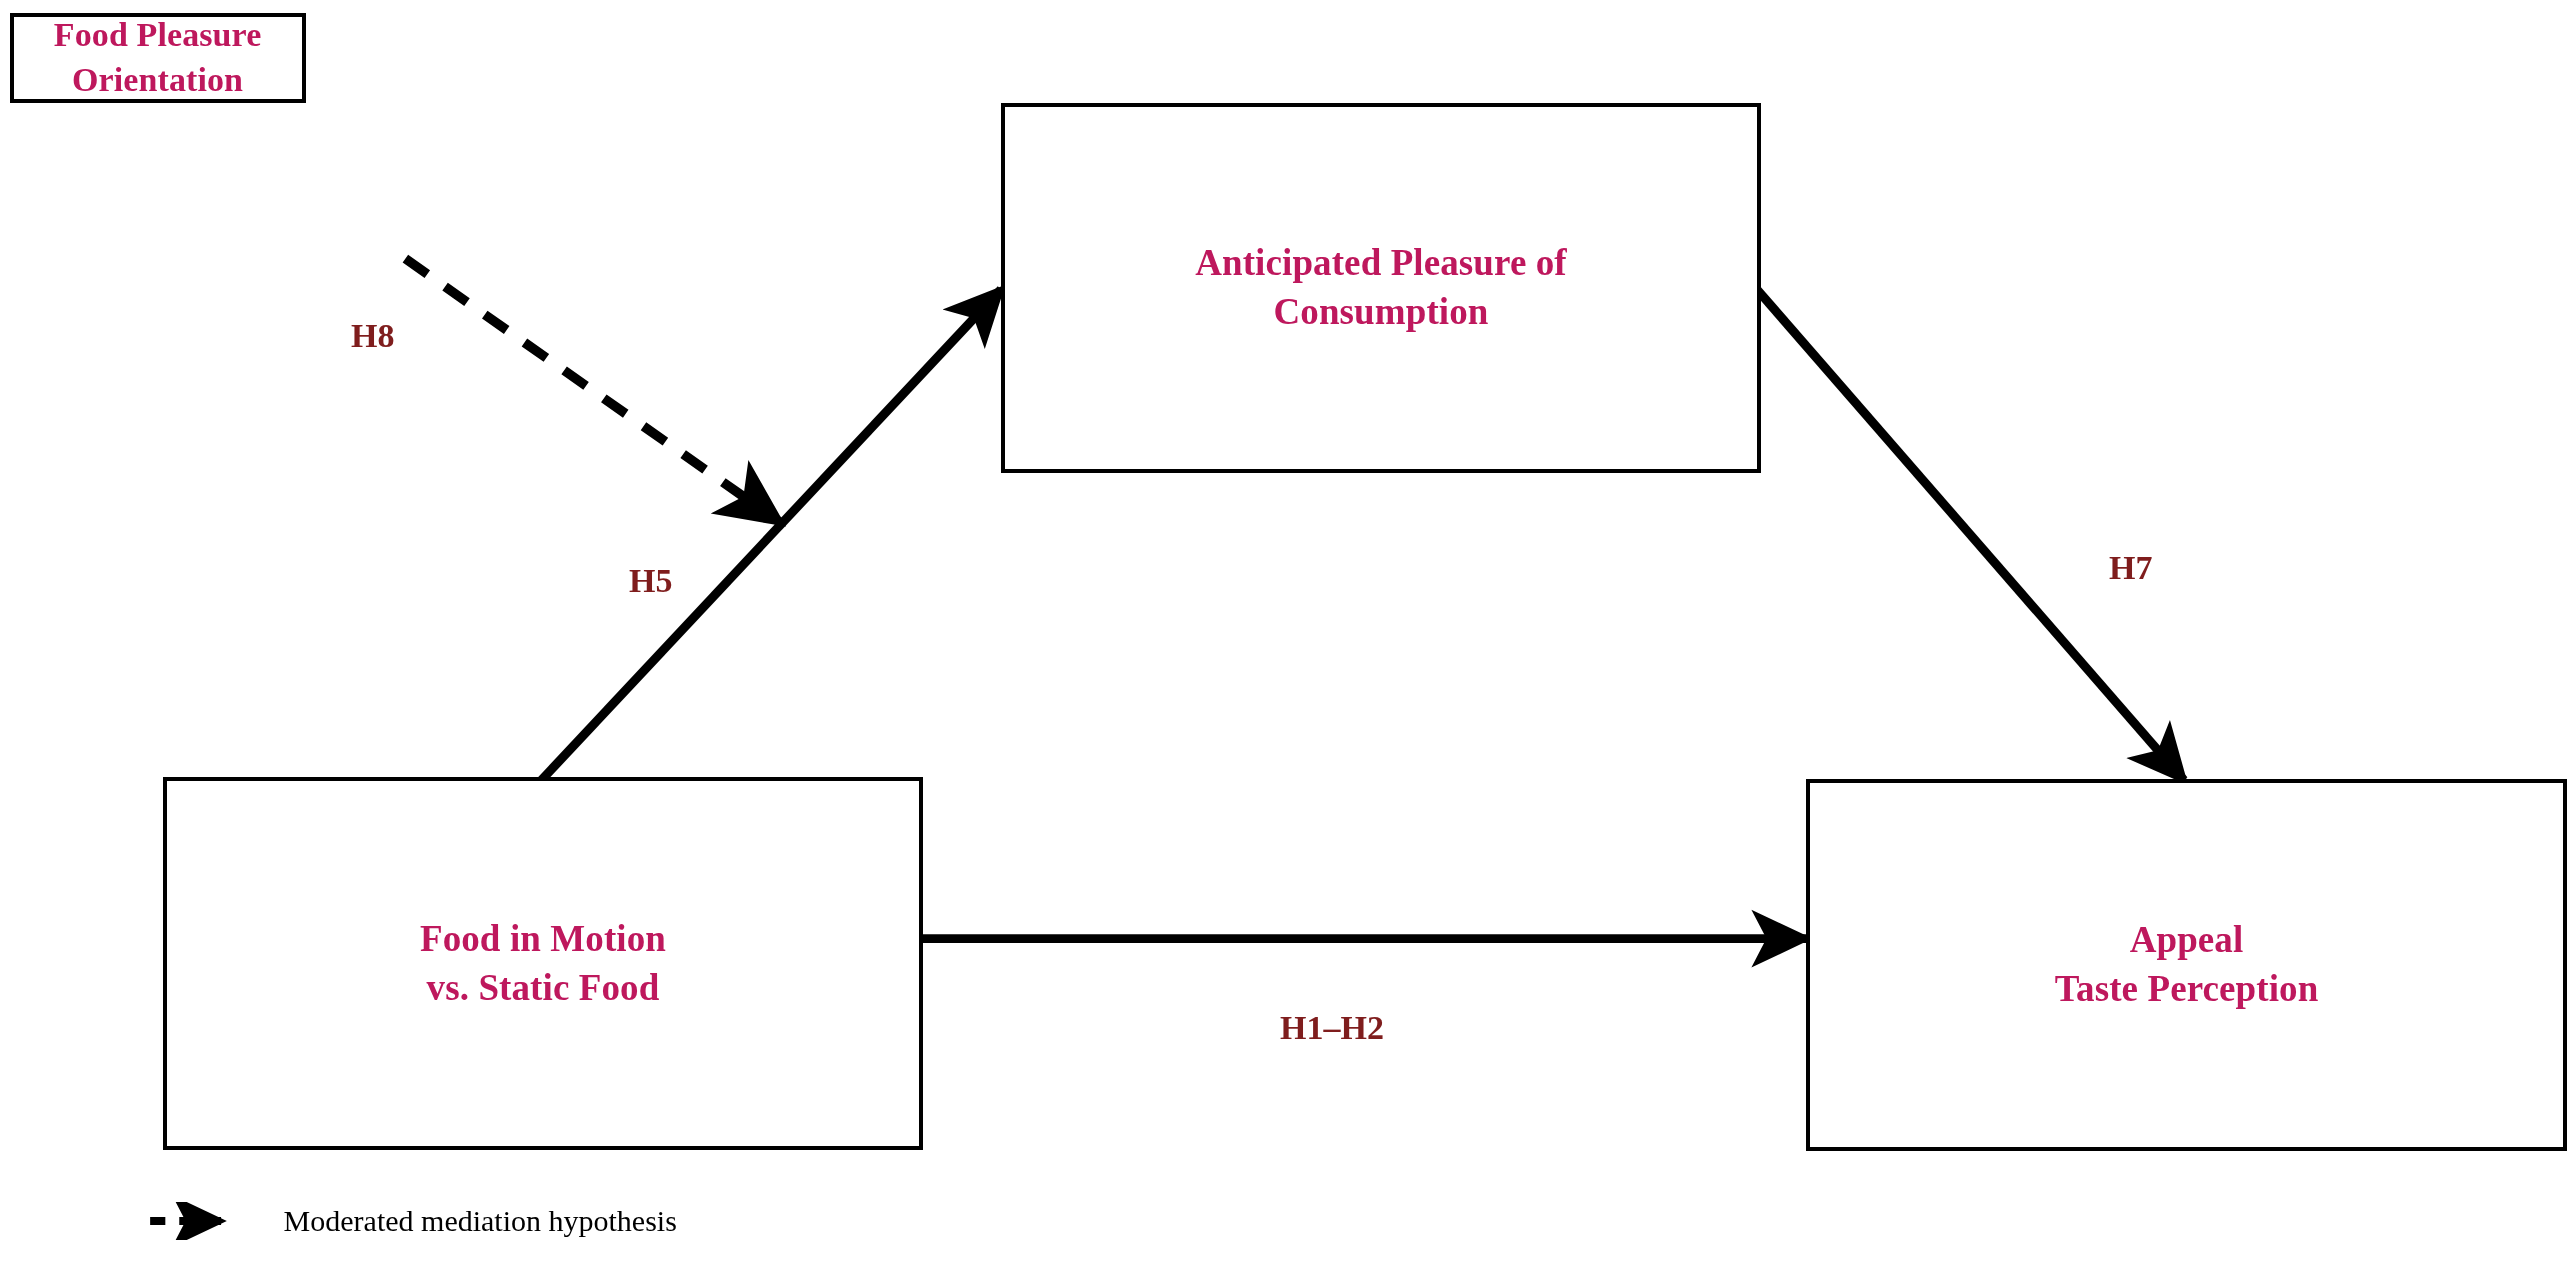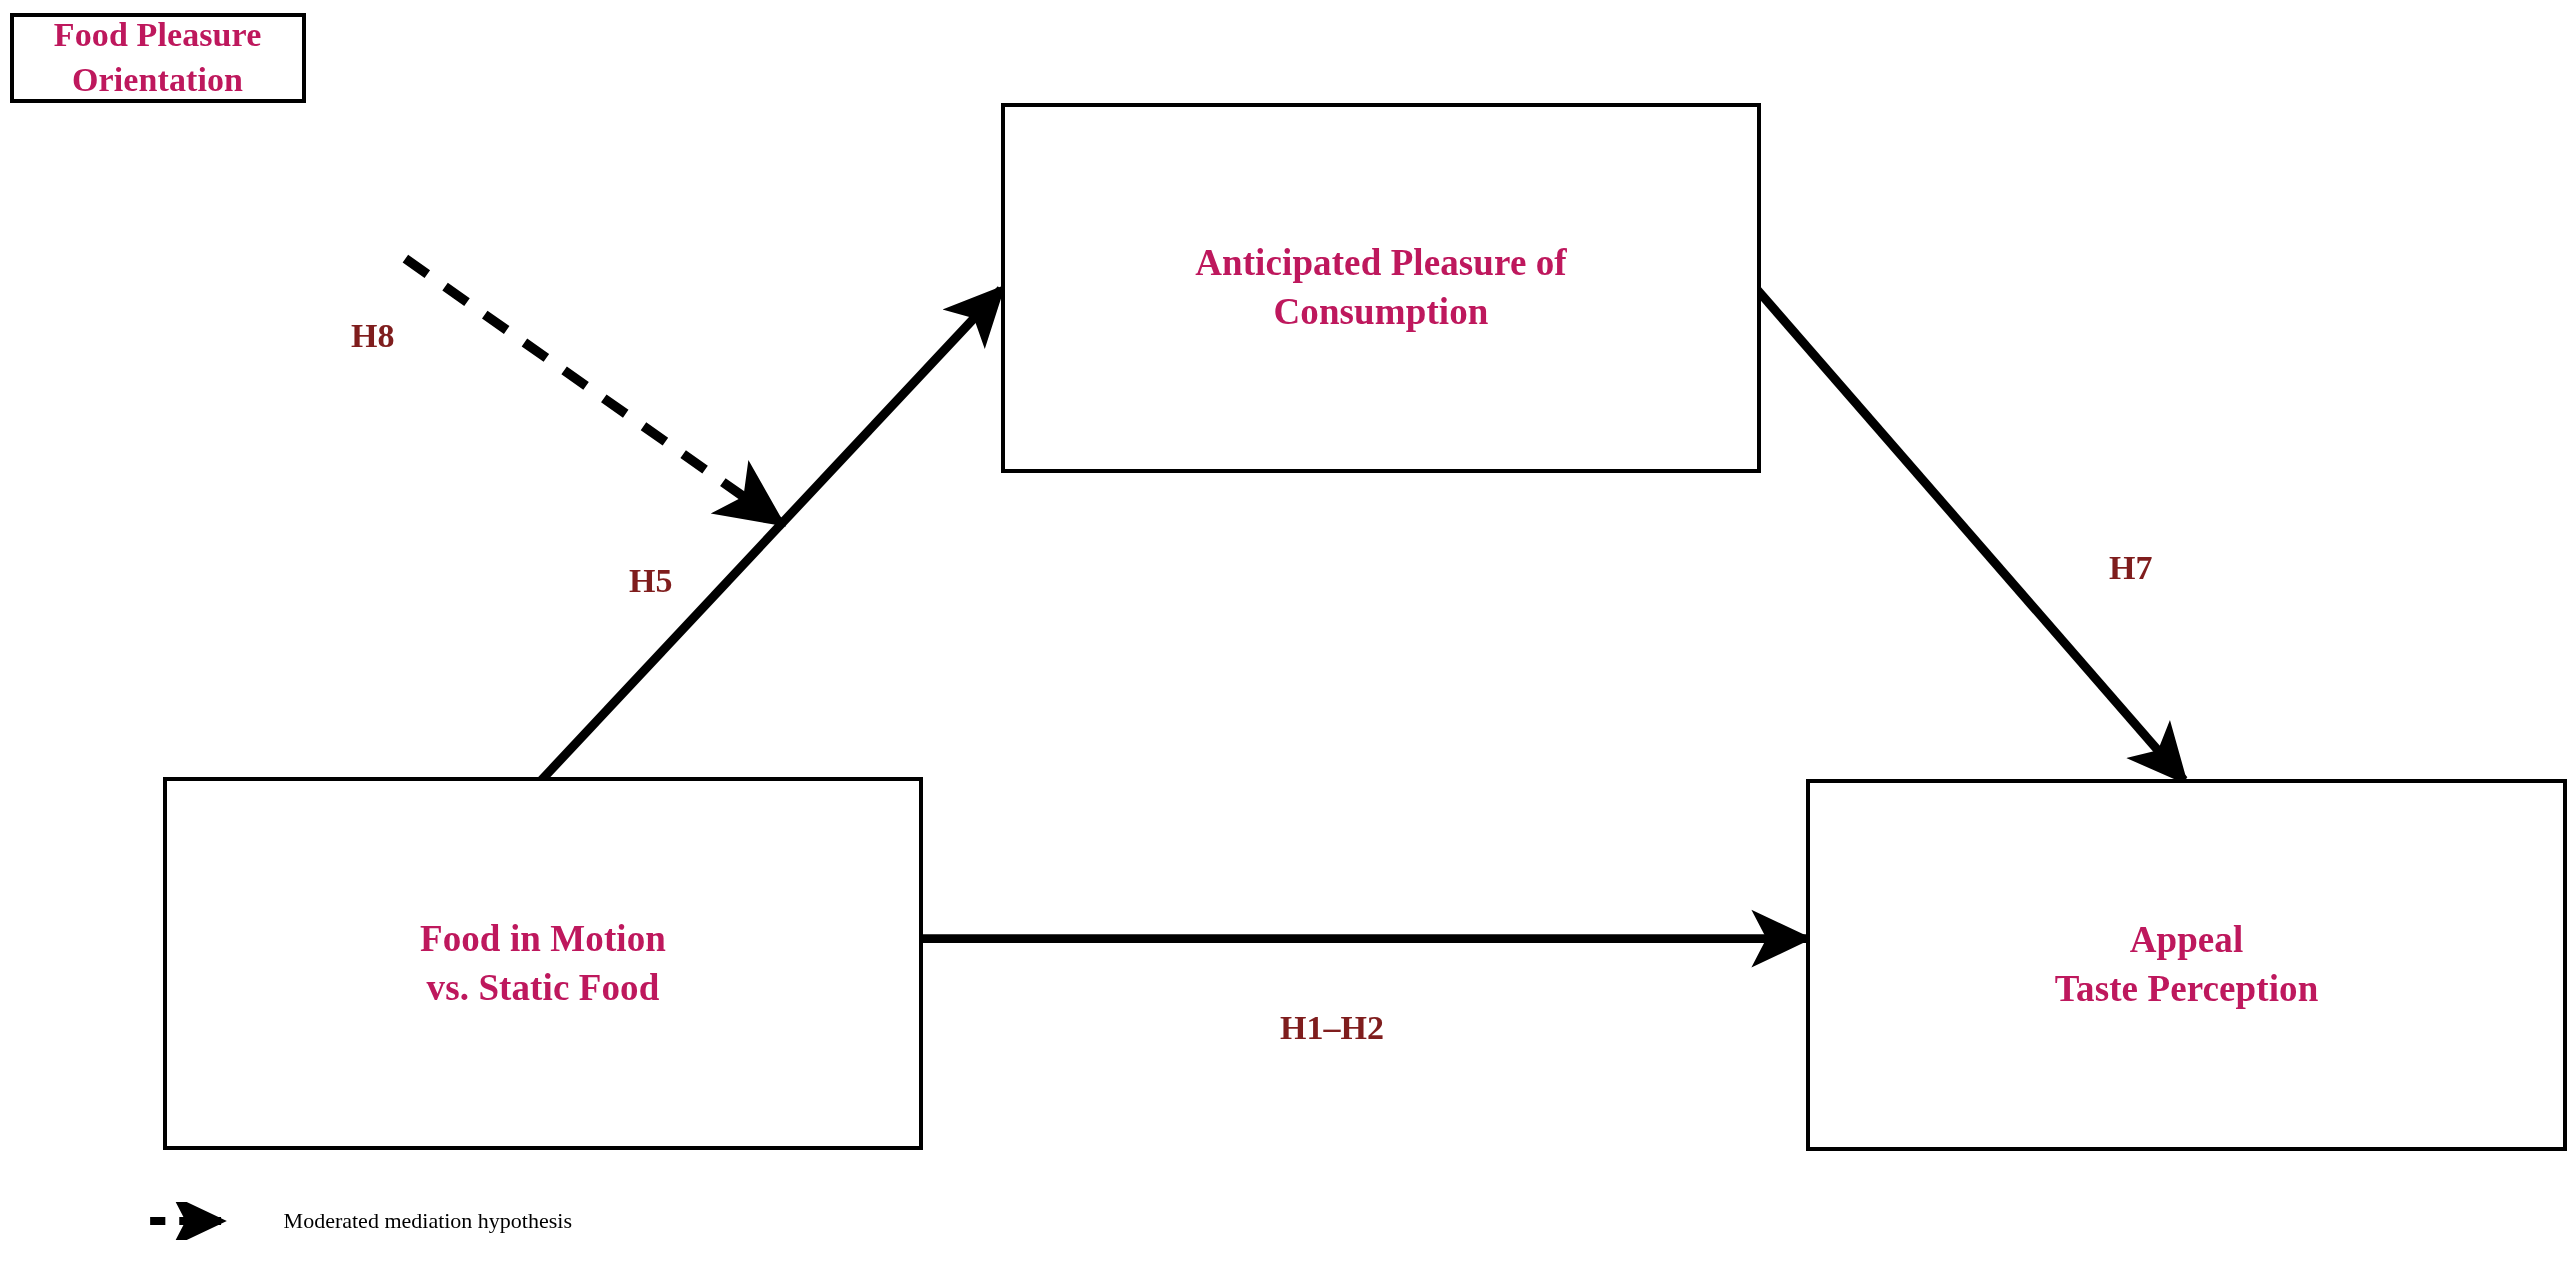--- a/index.html
+++ b/index.html
@@ -66,21 +66,21 @@
     position: absolute;
     left: 146px;
     top: 1202px;
     display: flex;
     align-items: center;
     gap: 16.6px;
     white-space: nowrap;
   }
   #legend-swatch { display: block; }
   #legend-text {
-    font-size: 22px;
+    font-size: 30px;
     color: #000000;
     font-weight: normal;
   }
 </style>
 </head>
 <body>
 
 <div id="stage">
 
   <svg id="edges" viewBox="0 0 4035 1981" width="2576" height="1265" xmlns="http://www.w3.org/2000/svg">

